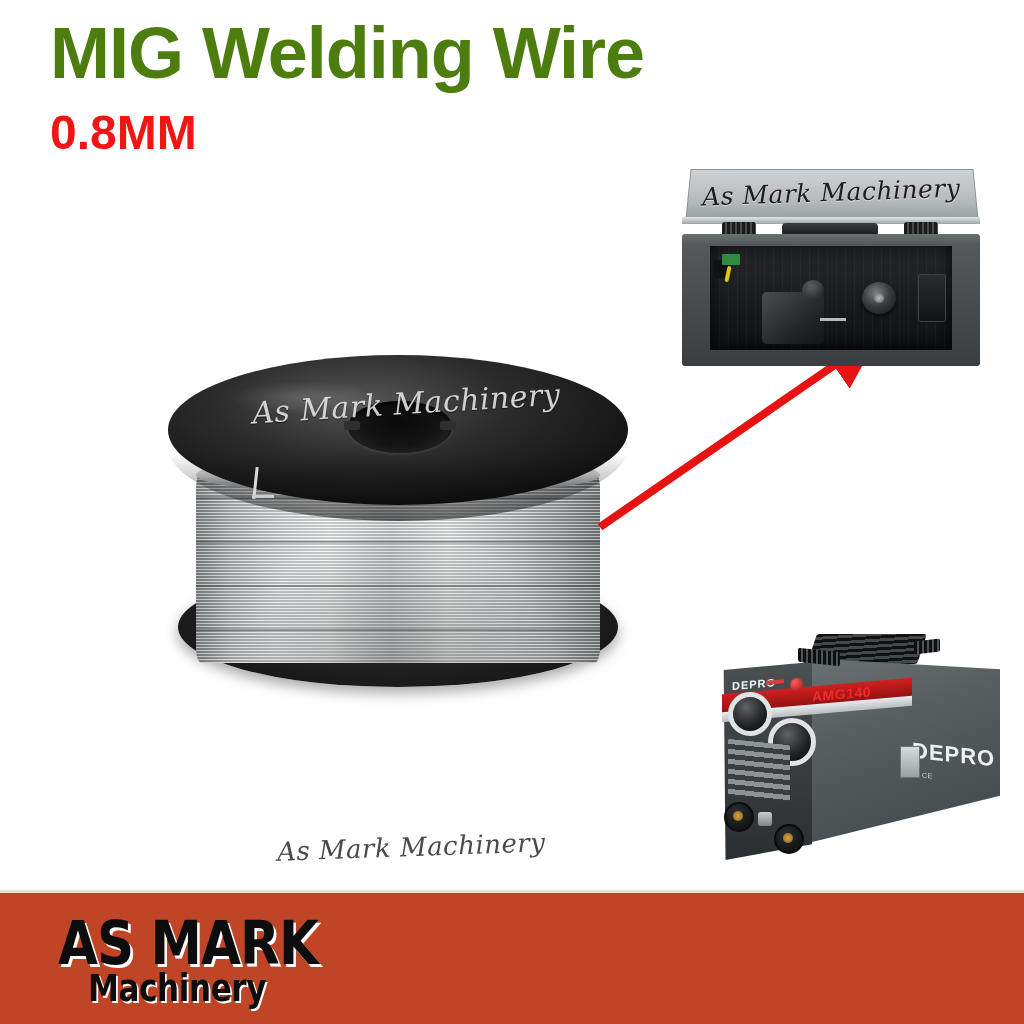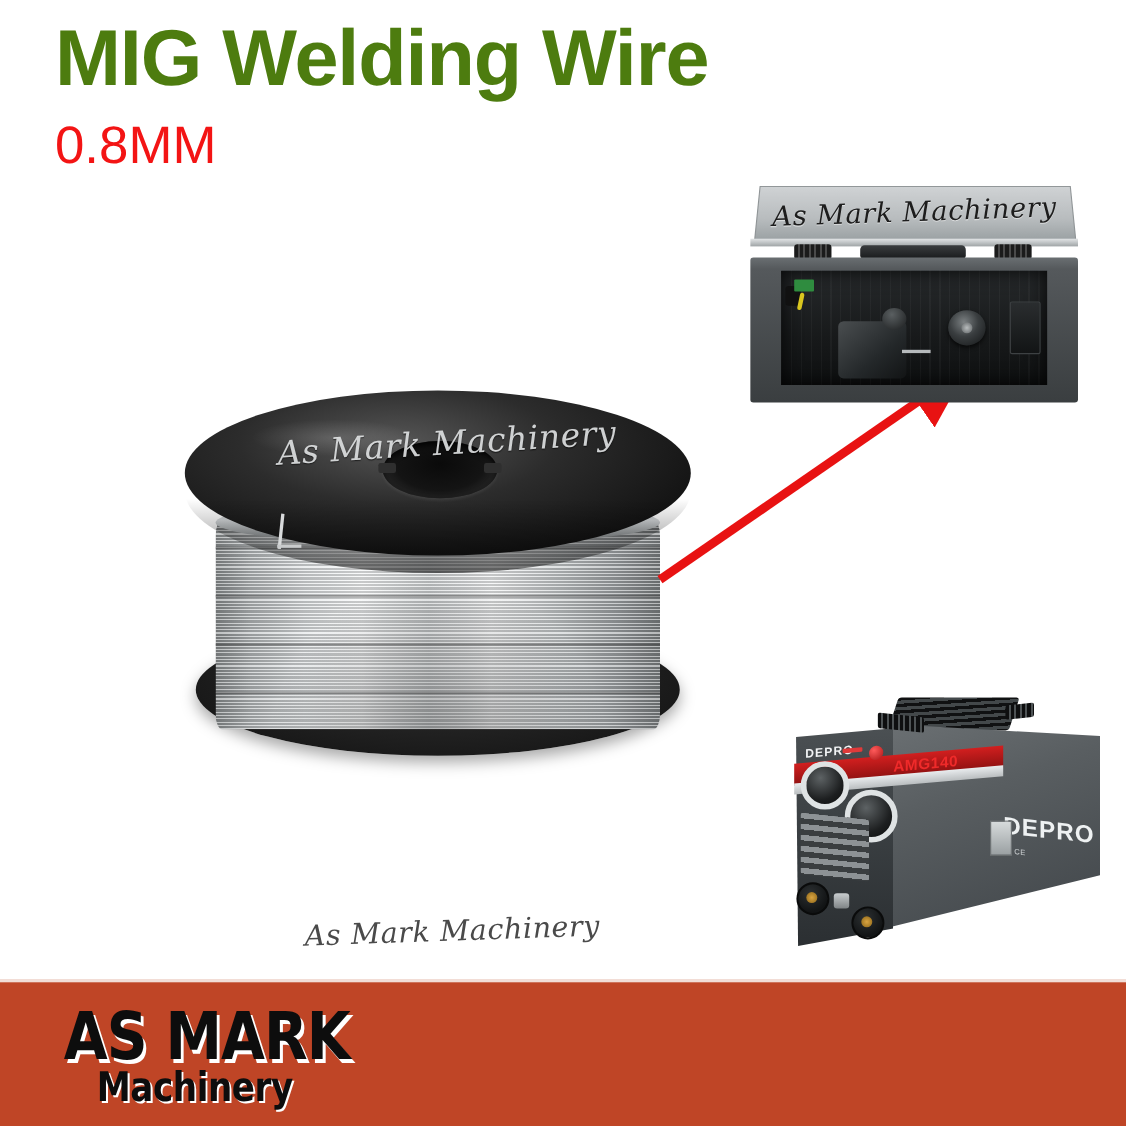--- a/index.html
+++ b/index.html
@@ -12,21 +12,21 @@
   #stage{position:relative;width:1024px;height:1024px;background:#fff;overflow:hidden;}
 
   
   .title{
     position:absolute;left:50px;top:17px;
     font-size:72px;line-height:1;font-weight:bold;
     letter-spacing:-1px;color:#4d7c0f;white-space:nowrap;
   }
   .subtitle{
     position:absolute;left:50px;top:109px;
-    font-size:48px;line-height:1;font-weight:normal;
+    font-size:48px;line-height:1;font-weight:bold;
     letter-spacing:0px;color:#f31414;white-space:nowrap;
   }
 
   
   .spool{position:absolute;left:168px;top:355px;width:460px;height:350px;}
   .spool .flange-bottom{
     position:absolute;left:10px;top:212px;width:440px;height:120px;
     background:radial-gradient(ellipse at 50% 35%, #4a4a4a 0%, #232323 45%, #101010 100%);
     border-radius:50%/50%;
     box-shadow:0 6px 14px rgba(0,0,0,.35);

